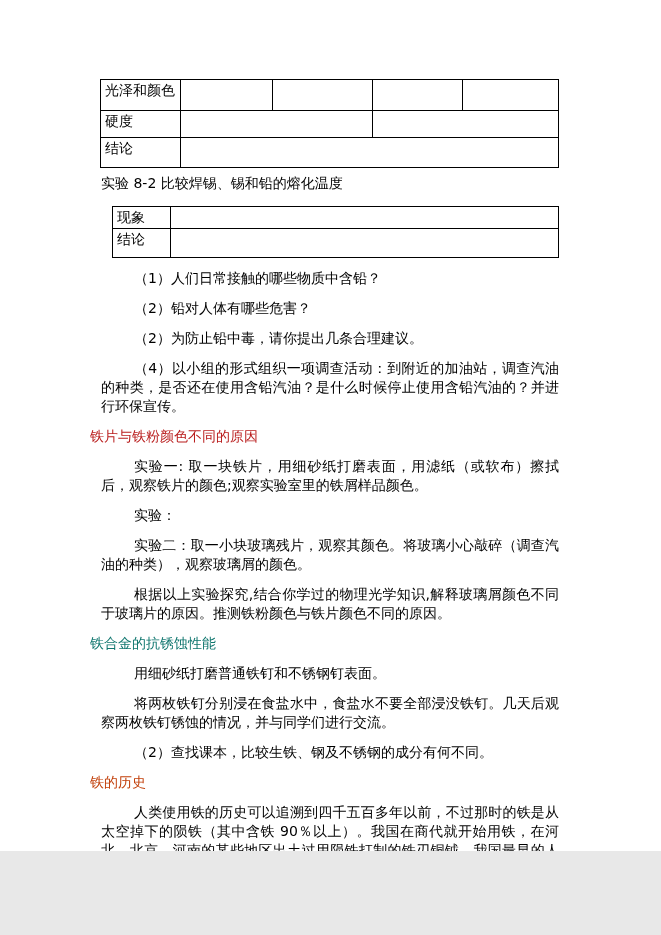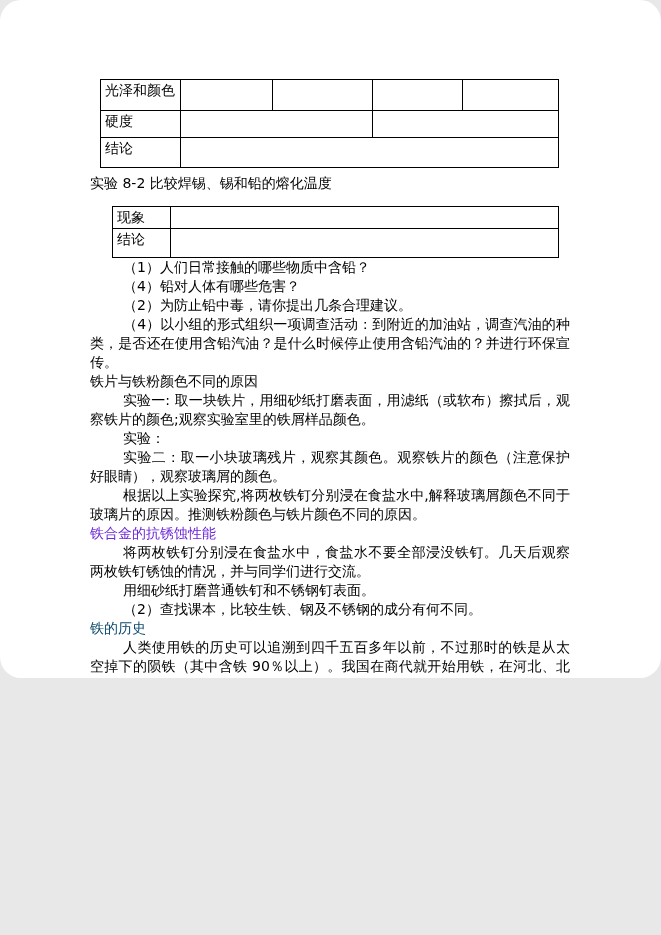--- a/index.html
+++ b/index.html
@@ -1,26 +1,25 @@
 <!DOCTYPE html>
 <html><head>
 <meta charset="utf-8">
 <style>
   html,body { margin:0; padding:0; background:#e8e8e8; }
   .page {
     position:relative;
-    width:661px; height:678px;
+    width:661px; height:851px;
     margin:0 auto;
     background:#ffffff;
     font-family:"DejaVu Sans", sans-serif;
     font-size:14px;
     line-height:19px;
     color:#000000;
     overflow:hidden;
-    border-radius:21px;
   }
   .content { padding:79px 91px 0 90px; }
 
   table { border-collapse:collapse; table-layout:fixed; }
   td {
     border:1px solid #000000;
     vertical-align:top;
     padding:2px 4px;
     font-size:14px; line-height:17px;
     overflow:hidden; white-space:nowrap;
@@ -28,21 +27,21 @@
   .metal-table { width:458px; margin-left:10px; }
   .metal-table tr.r1 td { height:26px; }
   .metal-table tr.r2 td { height:22px; }
   .metal-table tr.r3 td { height:25px; }
   .melting-table { width:446px; margin-left:22px; margin-top:13px; }
   .melting-table tr.r1 td { height:14px; }
   .melting-table tr.r2 td { height:24px; }
 
   .caption { margin-top:6px; }
 
-  p { margin:0; text-align:justify; }
+  p { margin:11px; text-align:justify; }
   .indent { text-indent:33px; }
   .intro-indent { text-indent:41px; }
 
   .sec-heading { margin:0; text-align:left; }
 </style>
 </head>
 <body>
 
 <div class="page">
   <div class="content">
@@ -88,32 +87,32 @@
           <td></td>
         </tr>
         <tr class="r2">
           <td>结论</td>
           <td></td>
         </tr>
       </tbody>
     </table>
 
     <p class="indent">（1）人们日常接触的哪些物质中含铅？</p>
-    <p class="indent">（4）铅对人体有哪些危害？</p>
+    <p class="indent">（2）铅对人体有哪些危害？</p>
     <p class="indent">（2）为防止铅中毒，请你提出几条合理建议。</p>
     <p class="indent">（4）以小组的形式组织一项调查活动：到附近的加油站，调查汽油的种类，是否还在使用含铅汽油？是什么时候停止使用含铅汽油的？并进行环保宣传。</p>
 
-    <p class="sec-heading" style="color:#000000">铁片与铁粉颜色不同的原因</p>
+    <p class="sec-heading" style="color:#b91c1c">铁片与铁粉颜色不同的原因</p>
     <p class="indent">实验一: 取一块铁片，用细砂纸打磨表面，用滤纸（或软布）擦拭后，观察铁片的颜色;观察实验室里的铁屑样品颜色。</p>
     <p class="indent">实验：</p>
-    <p class="indent">实验二：取一小块玻璃残片，观察其颜色。观察铁片的颜色（注意保护好眼睛），观察玻璃屑的颜色。</p>
-    <p class="indent">根据以上实验探究,将两枚铁钉分别浸在食盐水中,解释玻璃屑颜色不同于玻璃片的原因。推测铁粉颜色与铁片颜色不同的原因。</p>
+    <p class="indent">实验二：取一小块玻璃残片，观察其颜色。将玻璃小心敲碎（调查汽油的种类），观察玻璃屑的颜色。</p>
+    <p class="indent">根据以上实验探究,结合你学过的物理光学知识,解释玻璃屑颜色不同于玻璃片的原因。推测铁粉颜色与铁片颜色不同的原因。</p>
 
-    <p class="sec-heading" style="color:#6d28d9">铁合金的抗锈蚀性能</p>
+    <p class="sec-heading" style="color:#0f766e">铁合金的抗锈蚀性能</p>
+    <p class="indent">用细砂纸打磨普通铁钉和不锈钢钉表面。</p>
     <p class="indent">将两枚铁钉分别浸在食盐水中，食盐水不要全部浸没铁钉。几天后观察两枚铁钉锈蚀的情况，并与同学们进行交流。</p>
-    <p class="indent">用细砂纸打磨普通铁钉和不锈钢钉表面。</p>
     <p class="indent">（2）查找课本，比较生铁、钢及不锈钢的成分有何不同。</p>
 
-    <p class="sec-heading" style="color:#0c4a6e">铁的历史</p>
+    <p class="sec-heading" style="color:#c2410c">铁的历史</p>
     <p class="indent">人类使用铁的历史可以追溯到四千五百多年以前，不过那时的铁是从太空掉下的陨铁（其中含铁 90％以上）。我国在商代就开始用铁，在河北、北京、河南的某些地区出土过用陨铁打制的铁刃铜钺。我国最早的人工冶铁制品是甘肃灵台出土的春秋初年秦国的铜柄铁剑，这说明春秋初年我国已掌握了冶铁技术。</p>
 
   </div>
 </div>
 
 </body></html>

